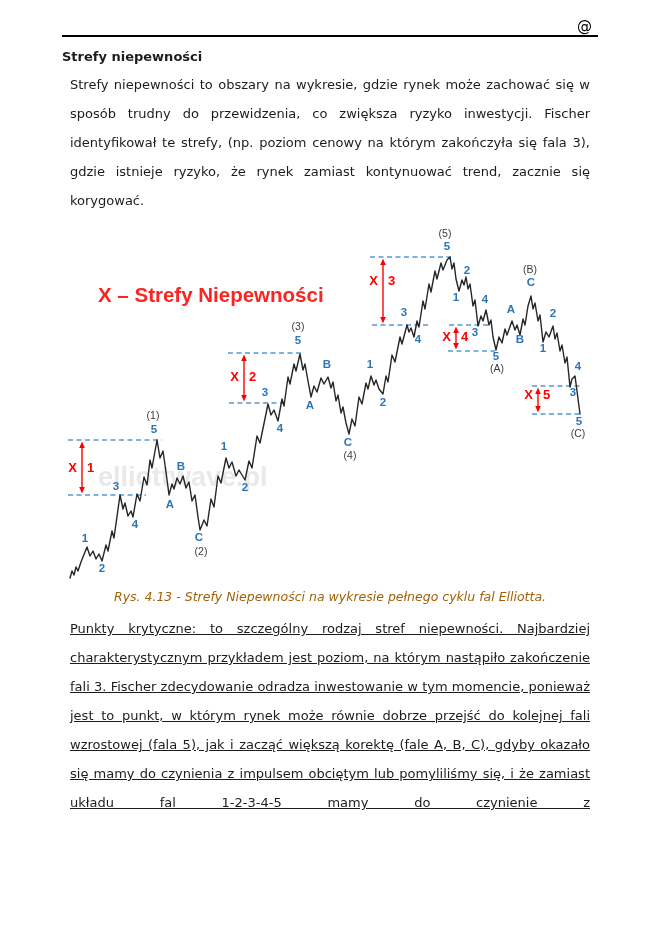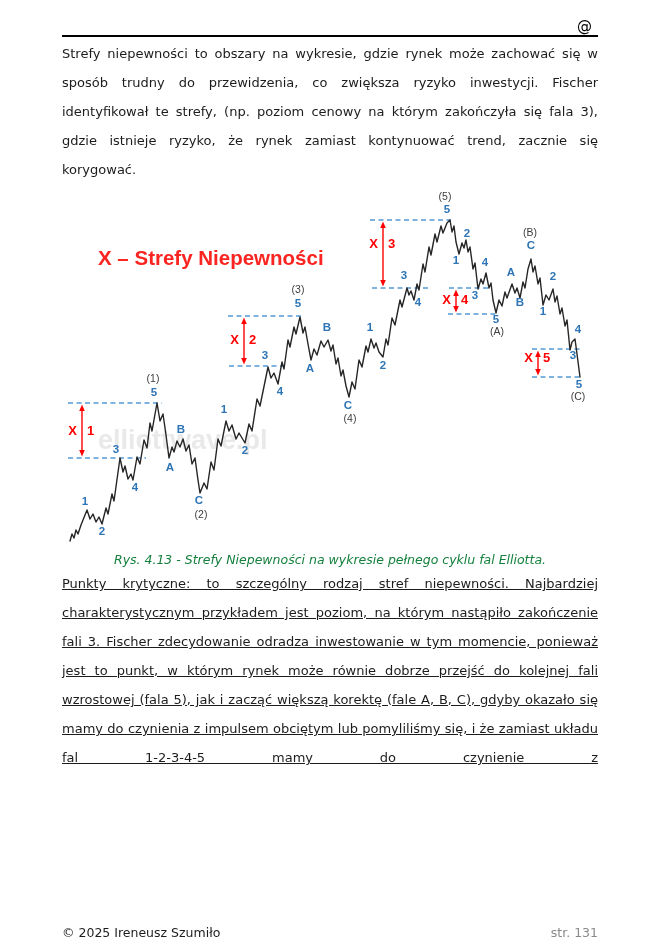--- a/index.html
+++ b/index.html
@@ -8,46 +8,47 @@
     font-family:"DejaVu Sans","Liberation Sans",sans-serif;color:#1c1c1c;
     box-sizing:border-box;padding:0 62px;
   }
   .topbar{
     height:34px;border-bottom:2px solid #000;
     display:flex;align-items:flex-end;justify-content:flex-end;
     padding:0 6px 1px 0;
   }
   .at-link{font-size:15px;color:#000;text-decoration:none;line-height:1;cursor:pointer;}
   .heading{font-size:13px;font-weight:bold;margin:9px 0 0 0;line-height:22px;}
-  .body-par{font-size:13px;line-height:29px;text-align:justify;margin:0;}
+  .body-par{font-size:13px;line-height:29px;text-align:justify;margin:8px;}
   .par1{margin-top:2px;}
   .par2{margin-top:6px;}
   .jlast{text-align-last:justify;text-decoration:underline;}
   figure.chart-fig{margin:0;padding:0;}
   #wave-svg{display:block;overflow:visible;margin:2px 0 0 0;}
   #wave-svg text{font-family:"Liberation Sans","DejaVu Sans",sans-serif;}
   .caption{
-    text-align:center;font-style:italic;font-size:12.5px;color:#15803d;
+    text-align:center;font-style:italic;font-size:12.5px;color:#a16207;
     line-height:19px;margin-top:2px;
   }
   .footer{
     position:absolute;left:62px;right:62px;bottom:11px;
     display:flex;justify-content:space-between;font-size:12.5px;
   }
   .pagenum{color:#8a8a8a;}
 </style>
 </head>
 <body>
 
 <div class="page">
 
   <div class="topbar">
     <a class="at-link">@</a>
   </div>
 
+  <h2 class="heading">Strefy niepewności</h2>
 
   <p class="body-par par1">Strefy niepewności to obszary na wykresie, gdzie rynek może zachować się w sposób trudny do przewidzenia, co zwiększa ryzyko inwestycji. Fischer identyfikował te strefy, (np. poziom cenowy na którym zakończyła się fala 3), gdzie istnieje ryzyko, że rynek zamiast kontynuować trend, zacznie się korygować.</p>
 
   <figure class="chart-fig">
     <svg id="wave-svg" width="540" height="362" viewBox="0 -6 540 362" xmlns="http://www.w3.org/2000/svg">
         <g>
           <text x="36" y="257" font-size="27" font-weight="bold" fill="#e9e9e9">elliottwave.pl</text>
         </g>
         <g>
           <text x="36" y="73" font-size="20.5" font-weight="600" fill="#fa2420">X – Strefy Niepewności</text>
@@ -138,18 +139,14 @@
           <text x="468" y="44" font-size="10.5" fill="#3d3d3d" text-anchor="middle">(B)</text>
           <text x="516" y="208" font-size="10.5" fill="#3d3d3d" text-anchor="middle">(C)</text>
         </g>
       </svg>
     <figcaption class="caption">Rys. 4.13 - Strefy Niepewności na wykresie pełnego cyklu fal Elliotta.</figcaption>
   </figure>
 
 
   <p class="body-par jlast">Punkty krytyczne: to szczególny rodzaj stref niepewności. Najbardziej charakterystycznym przykładem jest poziom, na którym nastąpiło zakończenie fali 3. Fischer zdecydowanie odradza inwestowanie w tym momencie, ponieważ jest to punkt, w którym rynek może równie dobrze przejść do kolejnej fali wzrostowej (fala 5), jak i zacząć większą korektę (fale A, B, C), gdyby okazało się mamy do czynienia z impulsem obciętym lub pomyliliśmy się, i że zamiast układu fal 1-2-3-4-5 mamy do czynienie z</p>
 
-  <div class="footer">
-    <span>© 2025 Ireneusz Szumiło</span>
-    <span class="pagenum">str. 131</span>
-  </div>
 
 </div>
 
 </body></html>

